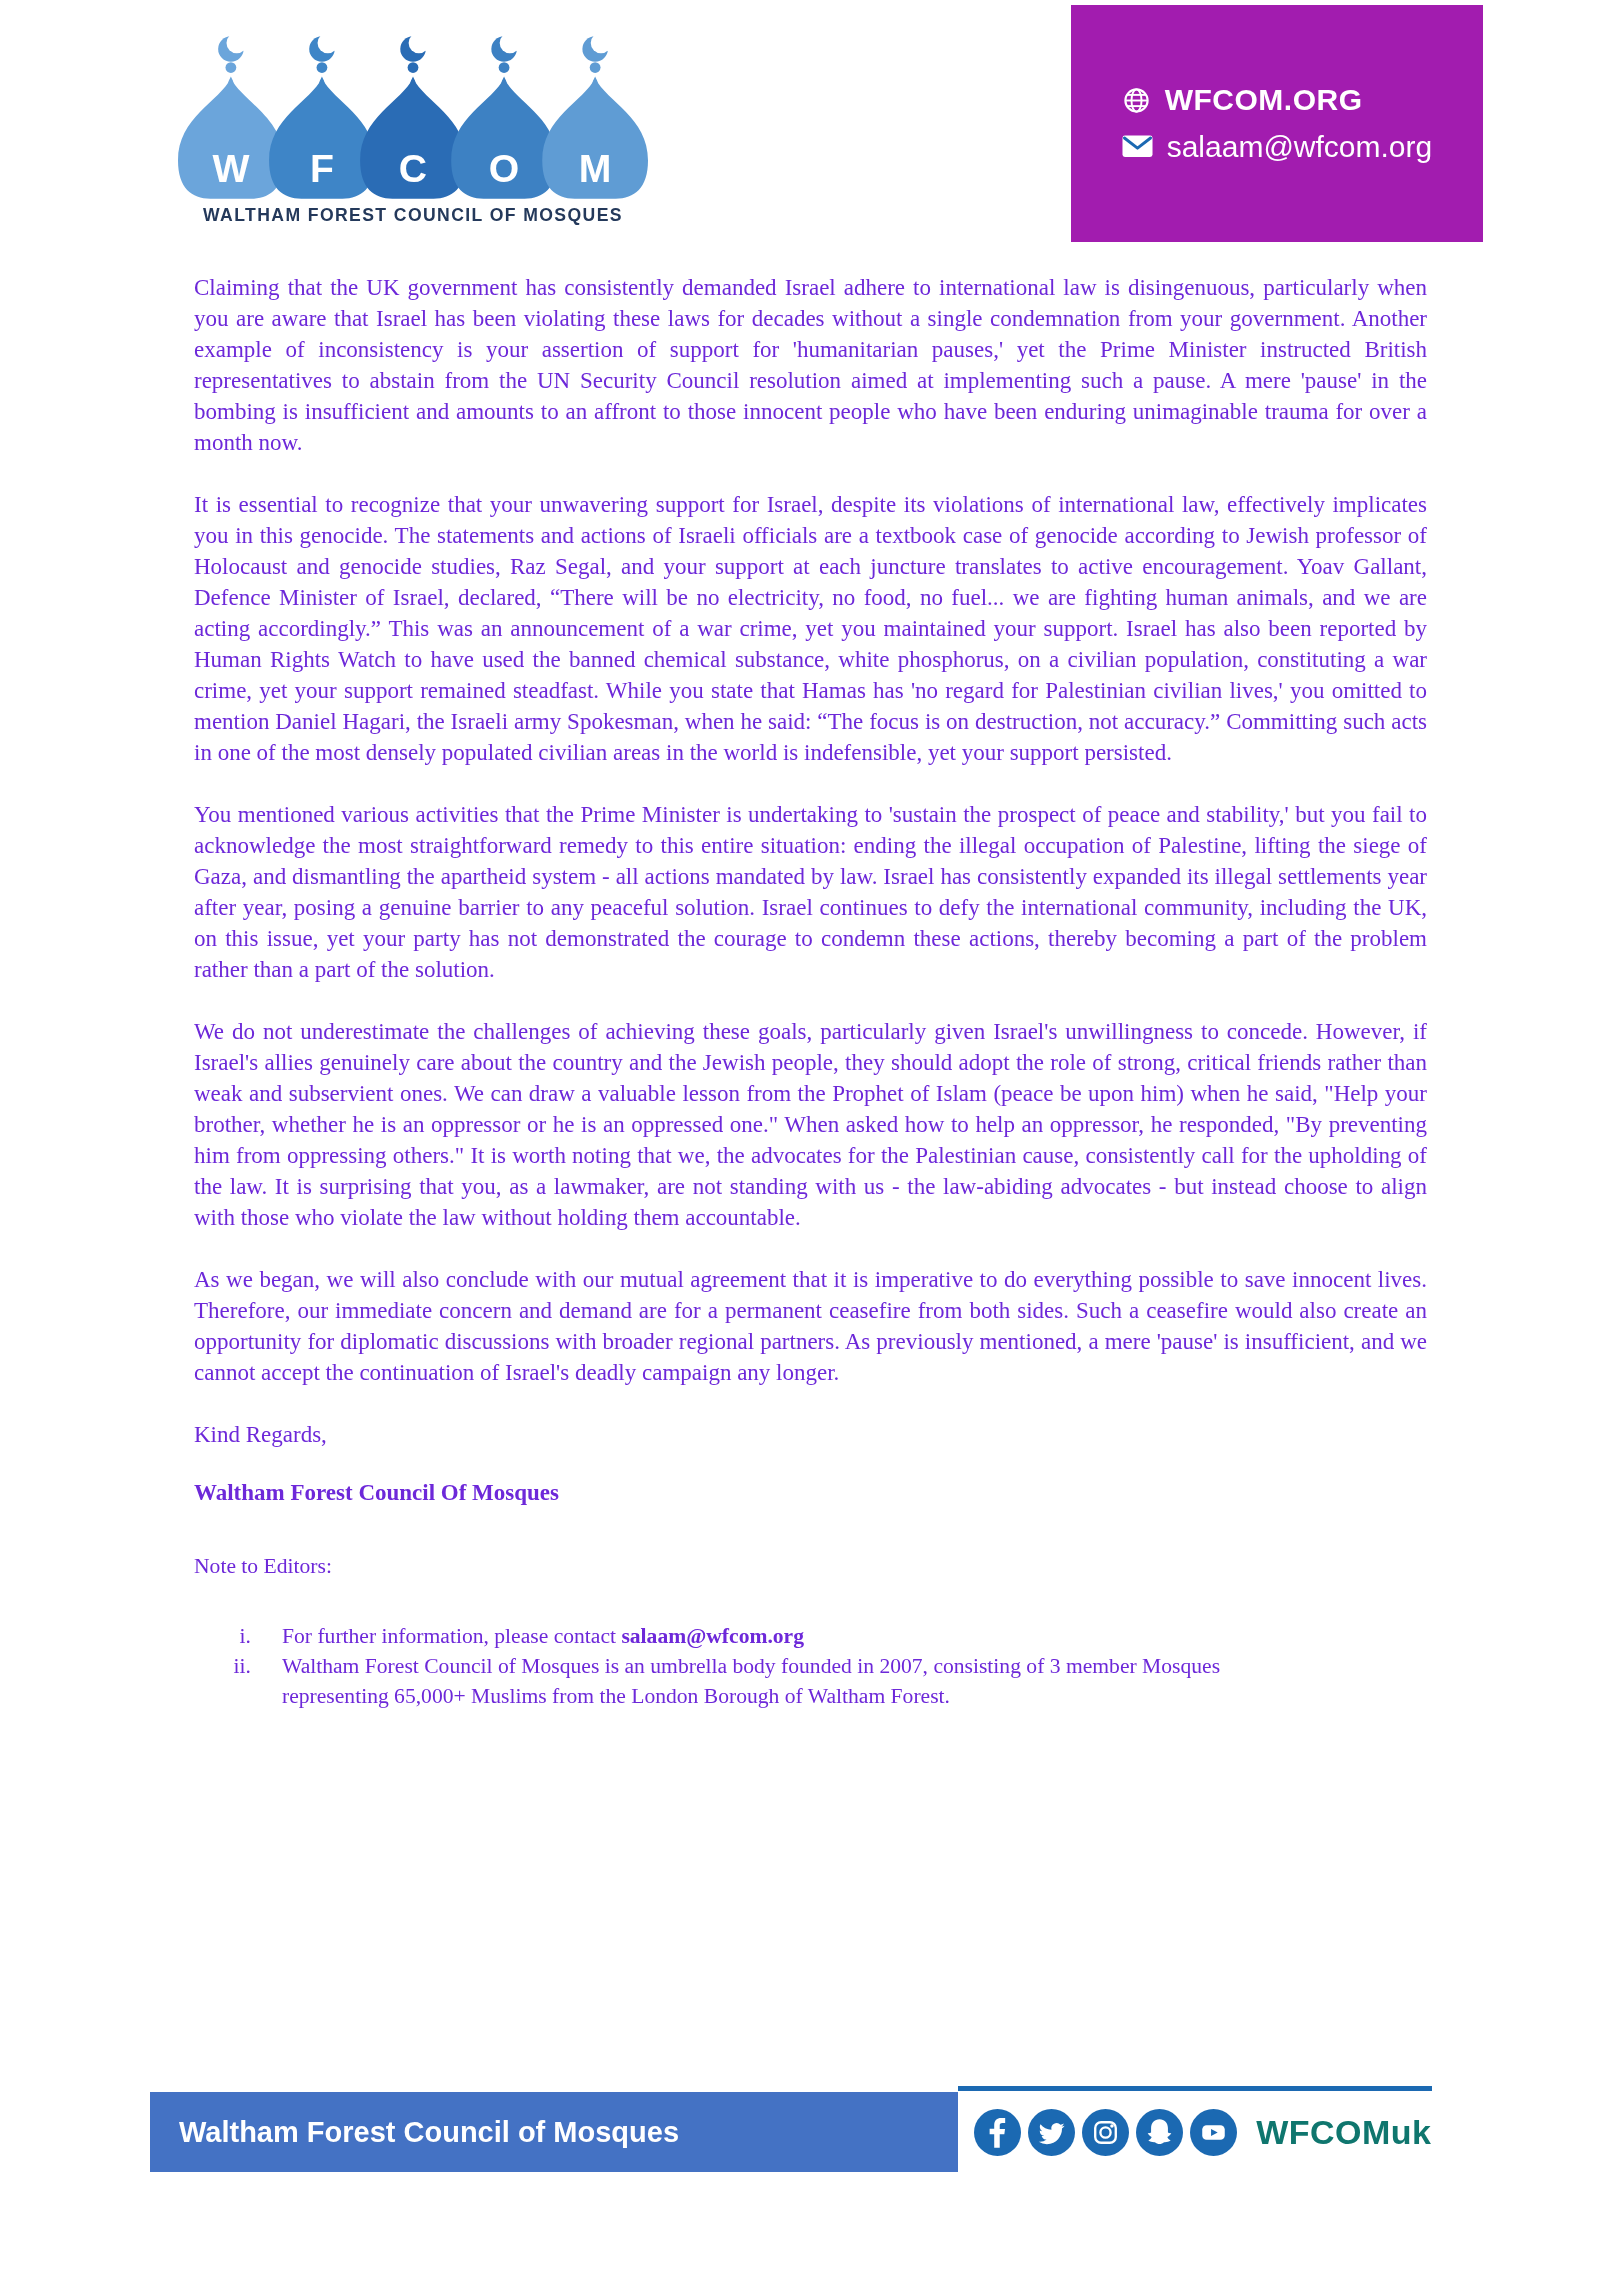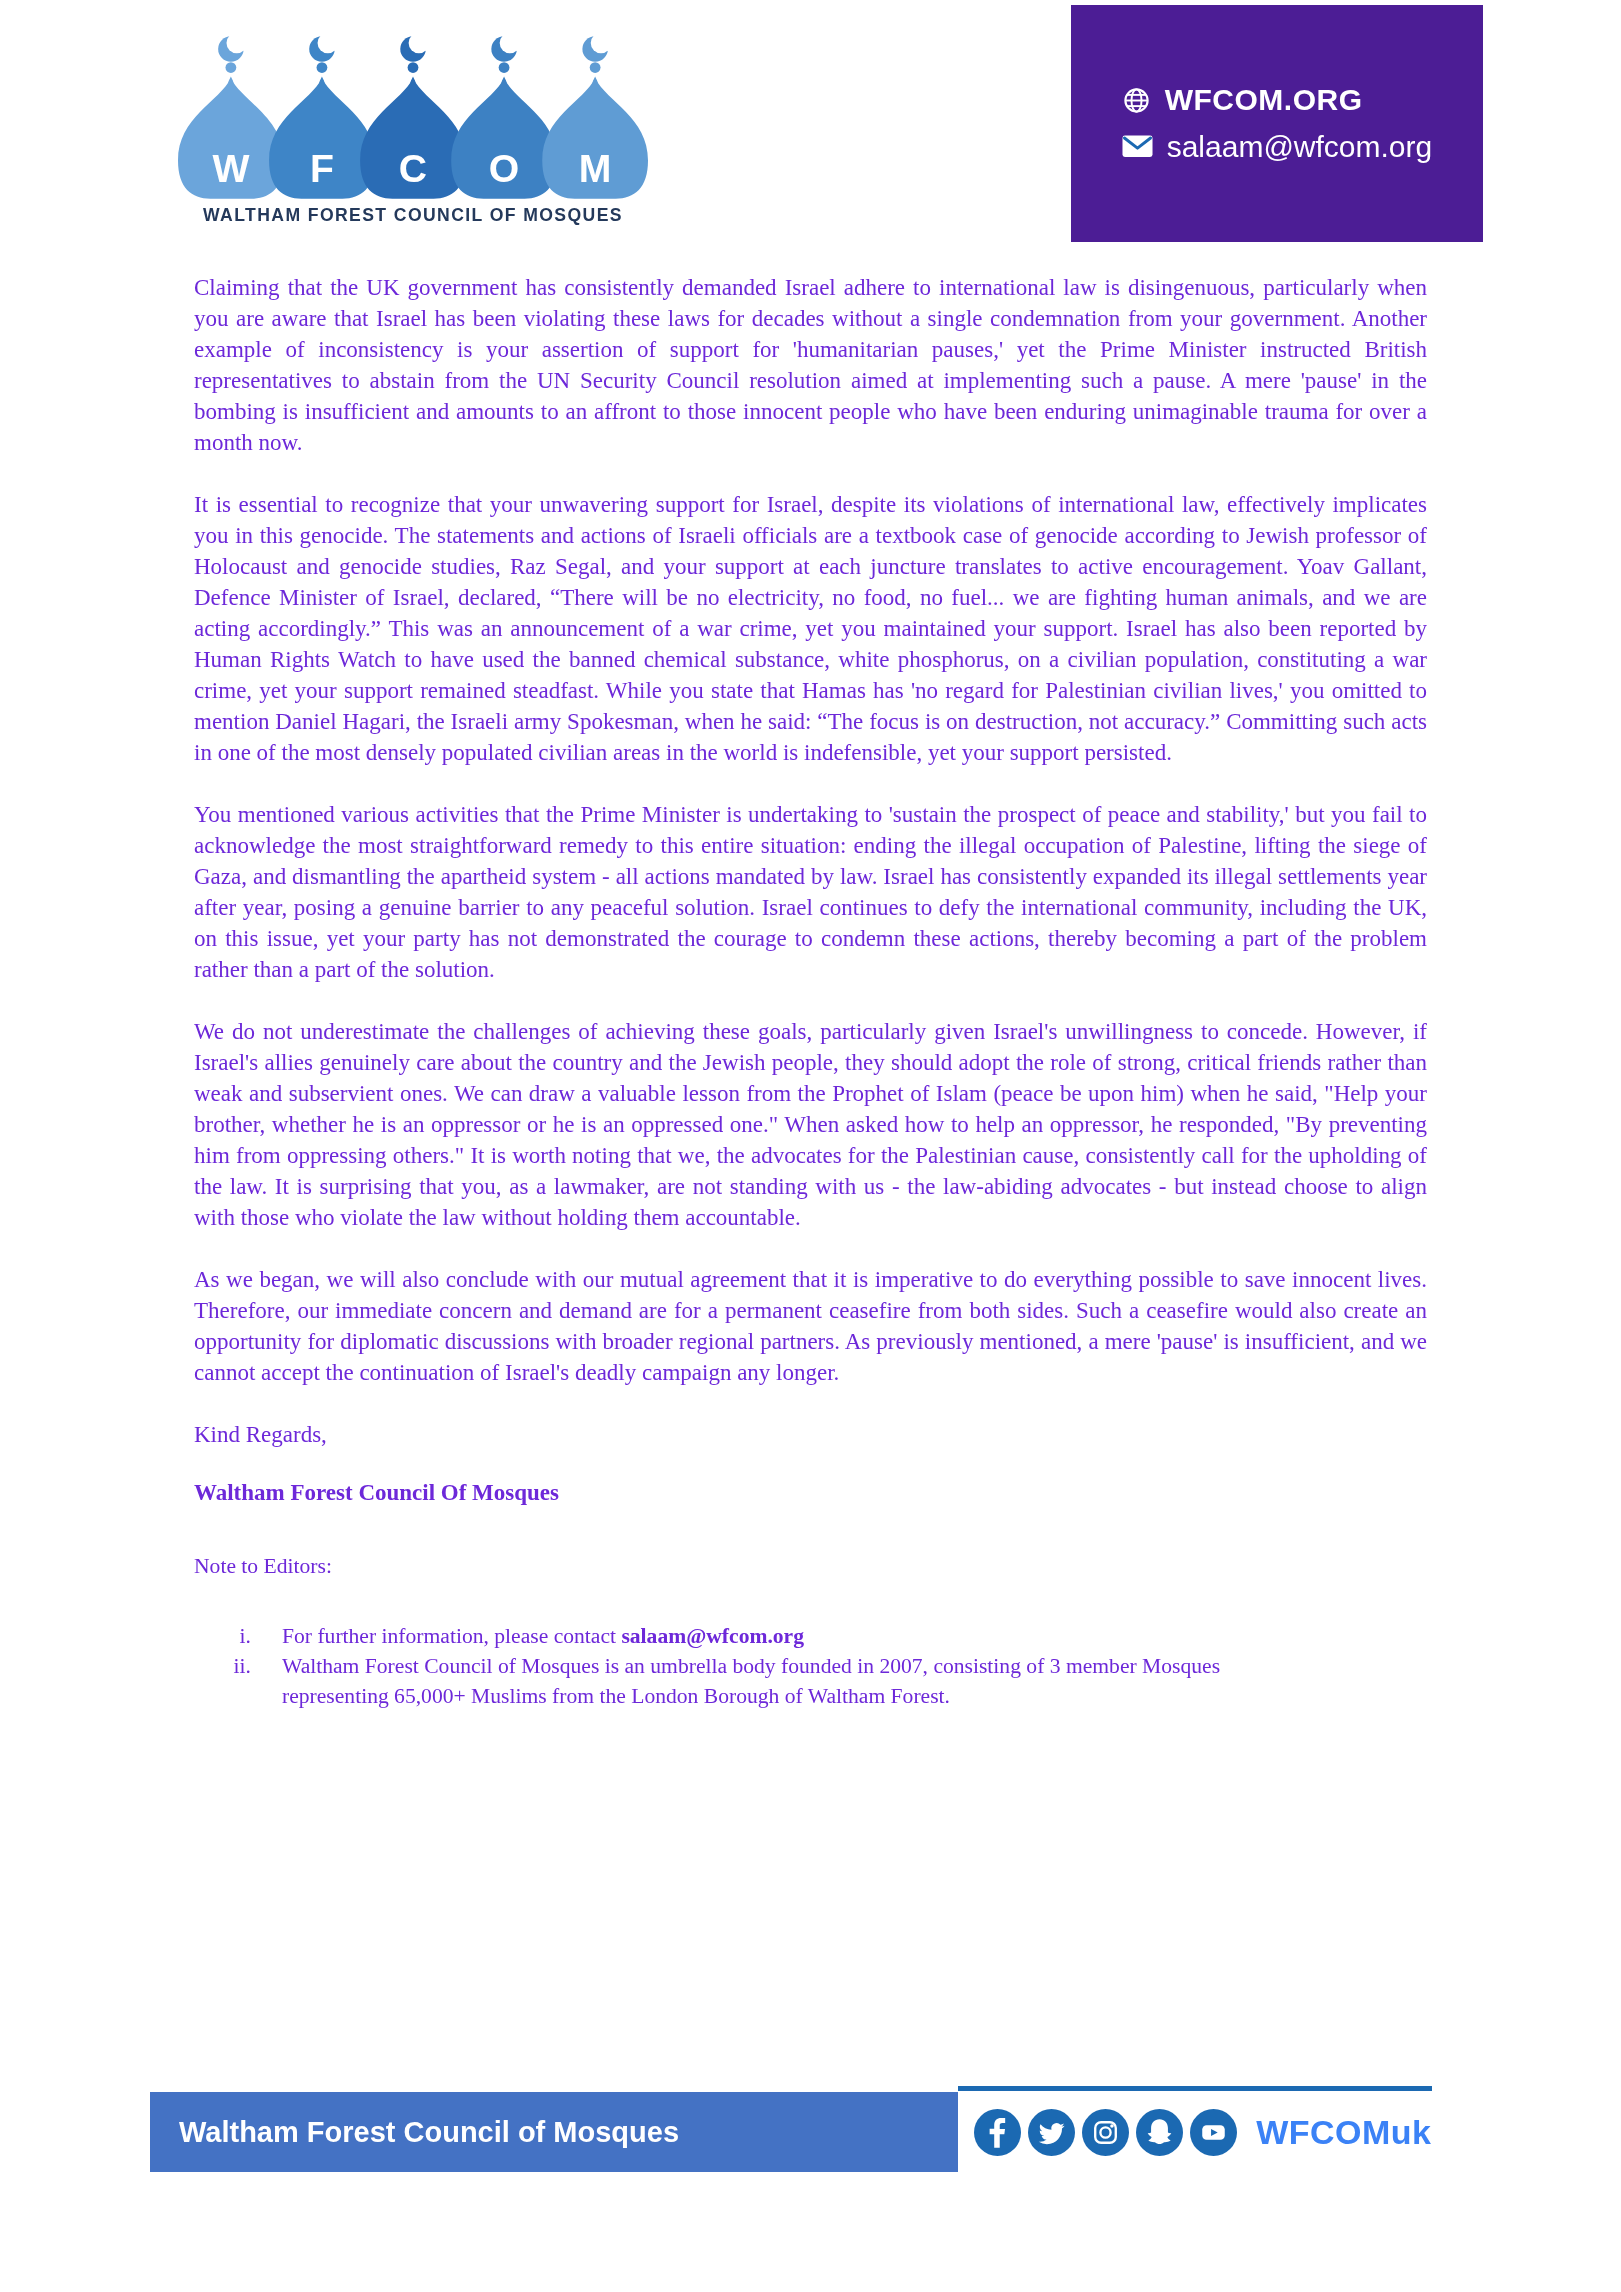--- a/index.html
+++ b/index.html
@@ -20,21 +20,21 @@
     font-weight:bold;font-size:17.6px;letter-spacing:1.4px;
     color:#24395B;white-space:nowrap;
   }
   .dome-letter{
     font-family:"Liberation Sans","DejaVu Sans",sans-serif;
     font-weight:bold;font-size:40px;fill:#ffffff;
   }
   
   .contact-box{
     position:absolute;left:1071px;top:4.9px;width:412px;height:237px;
-    background:#4c1d95;color:#ffffff;
+    background:#a21caf;color:#ffffff;
     font-family:"Liberation Sans","DejaVu Sans",sans-serif;
     display:flex;flex-direction:column;justify-content:center;
     padding-left:51px;box-sizing:border-box;row-gap:12.7px;
   }
   .contact-row{display:flex;align-items:center;column-gap:13.7px;}
   .contact-site{font-weight:bold;font-size:30px;letter-spacing:0.5px;}
   .contact-email{font-size:30px;}
   
   .letter-body{
     position:absolute;left:194px;top:272px;width:1233px;
@@ -61,21 +61,21 @@
     background:#1B69B2;
   }
   .social-row{
     position:absolute;left:974px;top:2108px;height:49px;
     display:flex;align-items:center;column-gap:6.9px;
   }
   .social-icon{width:47px;height:47px;display:block;cursor:pointer;}
   .social-handle{
     margin-left:12.7px;
     font-family:"Liberation Sans","DejaVu Sans",sans-serif;
-    font-weight:bold;font-size:34px;color:#3b82f6;letter-spacing:0.5px;
+    font-weight:bold;font-size:34px;color:#0f766e;letter-spacing:0.5px;
   }
 </style>
 </head>
 <body>
 
 <div class="page">
 
   <div class="logo">
     <svg width="470" height="169" viewBox="0 0 480 172">
 

